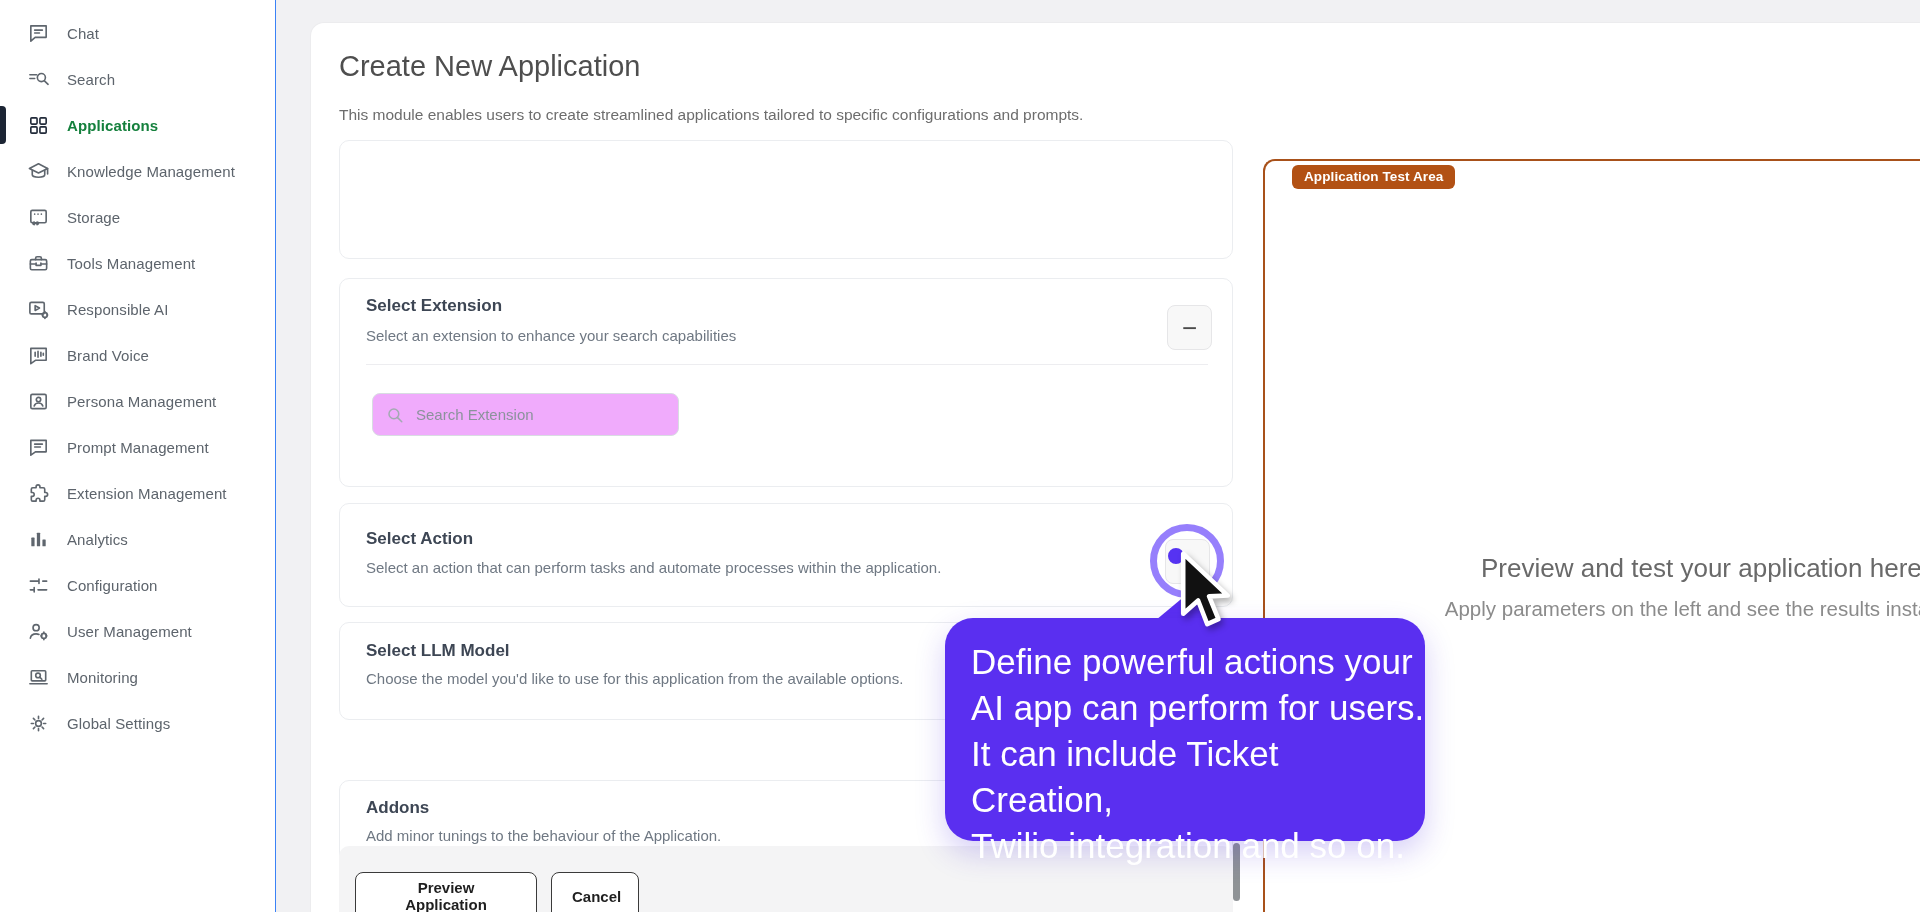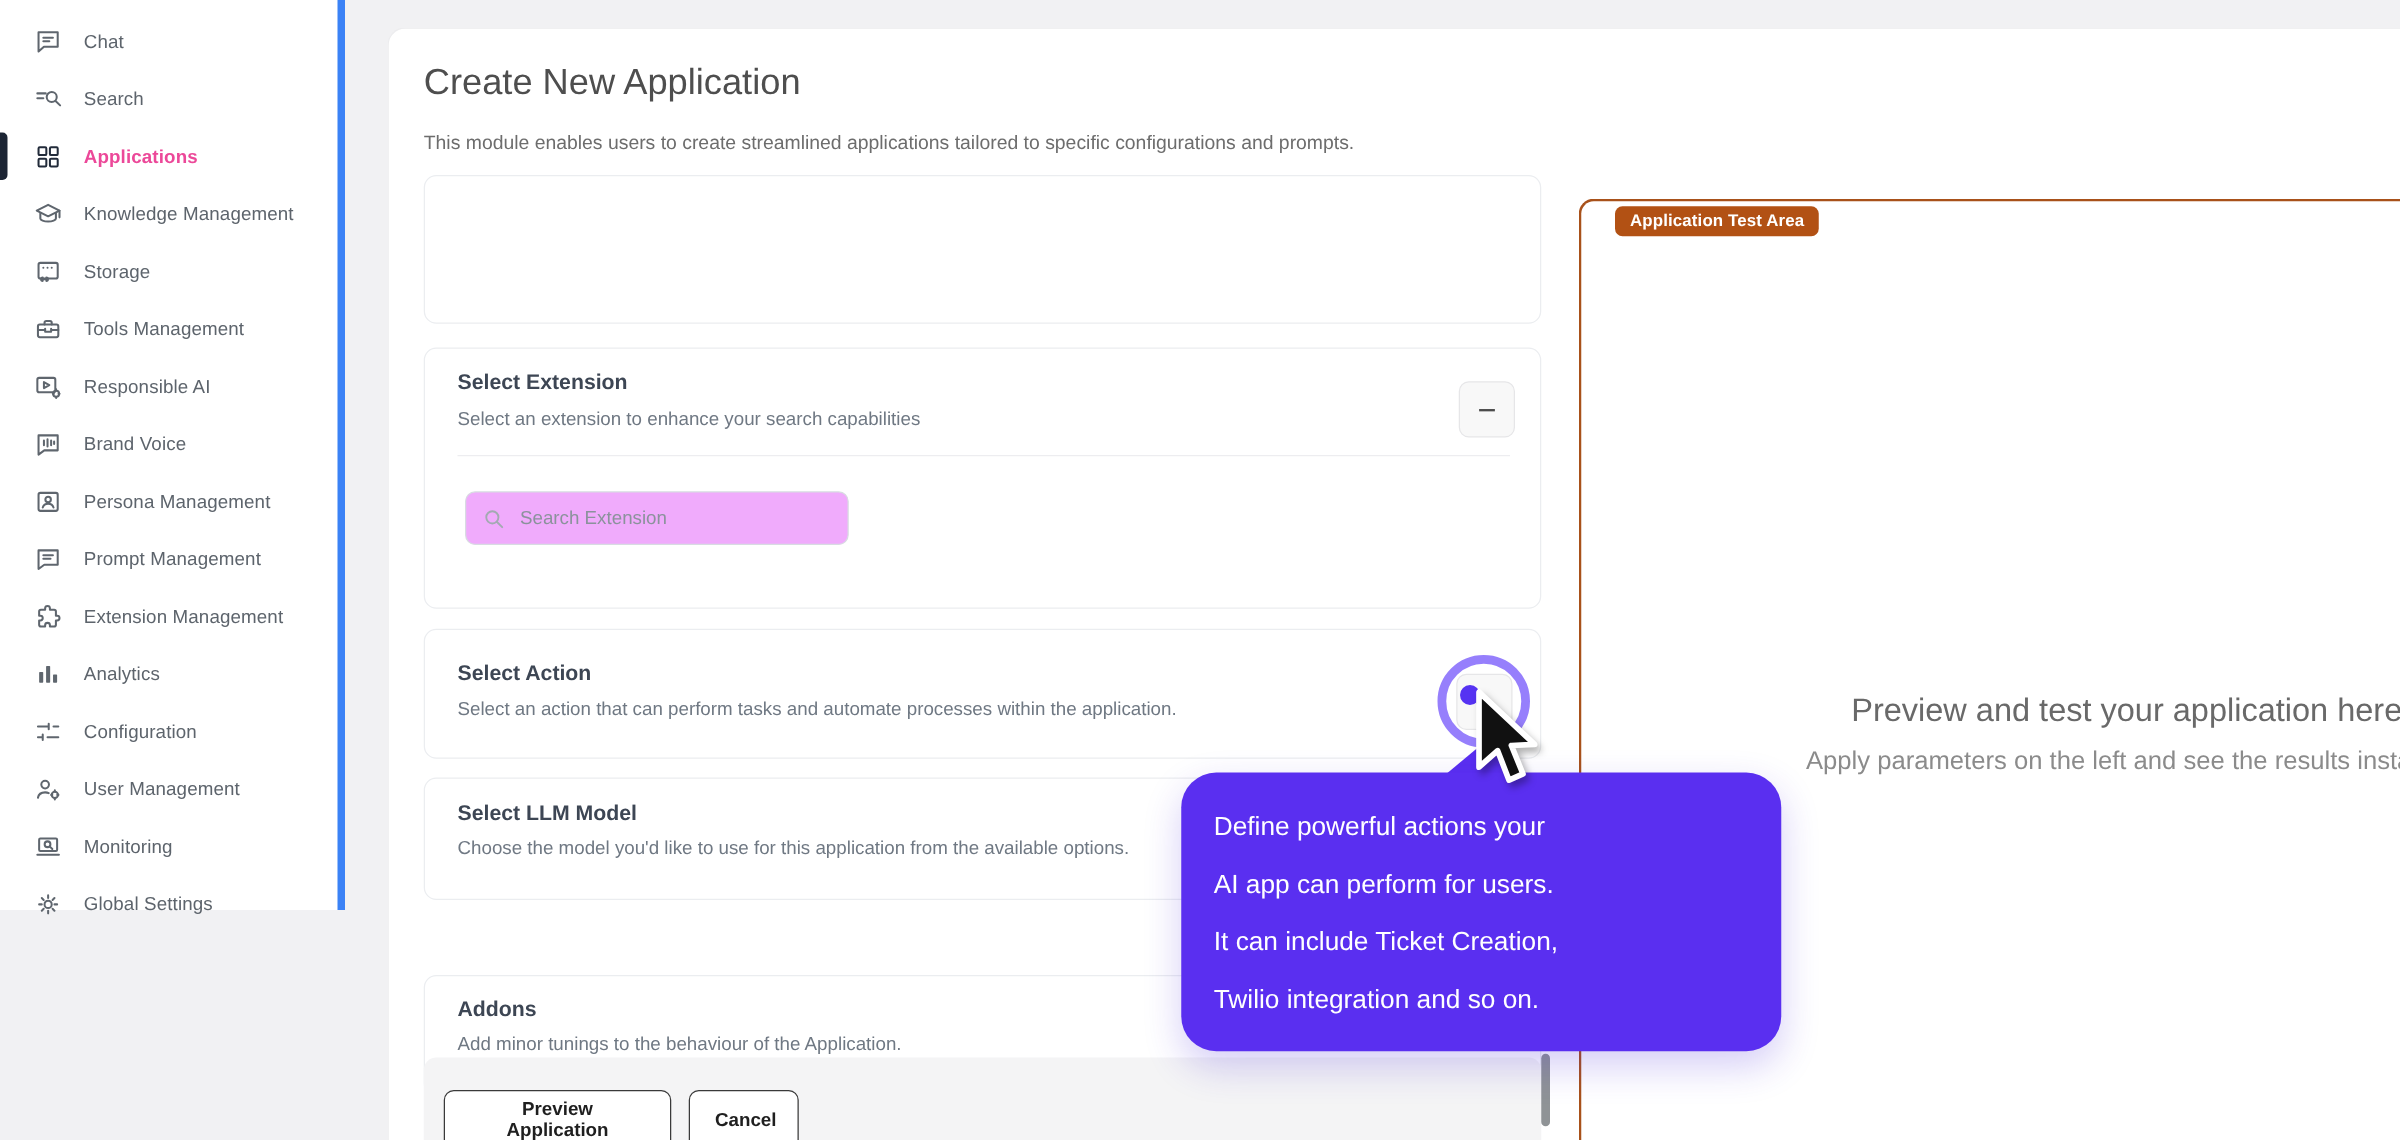--- a/index.html
+++ b/index.html
@@ -1,25 +1,25 @@
 <!DOCTYPE html>
 <html style="--purple: #5a2ff0; --ring: #7c5ffb; --orange-border: #a8511a; --orange-badge: #b25114; --navy: #1c2534;"><head>
 <meta charset="utf-8">
 <style>
   html,body{margin:0;padding:0;background:#e9e9ec;}
   *{box-sizing:border-box;font-family:"Liberation Sans","DejaVu Sans",sans-serif;}
   #stage{position:relative;width:1920px;height:912px;overflow:hidden;background:#f1f1f3;}
 
   
-  #sidebar{position:absolute;left:0;top:0;width:276px;height:728px;background:#fff;border-right:6px solid #3b82f6;z-index:10;}
+  #sidebar{position:absolute;left:0;top:0;width:276px;height:912px;background:#fff;border-right:1px solid #3b82f6;z-index:10;}
   .side-item{position:relative;display:flex;align-items:center;height:46px;padding-left:26px;cursor:pointer;color:#5d646c;}
   .side-item .icn{width:24px;height:24px;flex:0 0 24px;color:#5f666e;display:flex;align-items:center;justify-content:center;}
   .side-item .lbl{margin-left:17px;font-size:15px;letter-spacing:.1px;white-space:nowrap;}
   .side-item.active{color:#222b3a;}
-  .side-item.active .lbl{font-weight:700;color:#ec4899;}
+  .side-item.active .lbl{font-weight:700;color:#15803d;}
   .side-item.active .icn{color:#222b3a;}
   .side-item.active::before{content:"";position:absolute;left:0;top:4px;width:6px;height:38px;background:var(--navy);border-radius:0 4px 4px 0;}
 
   
   #main-card{position:absolute;left:310px;top:22px;width:1620px;height:900px;background:#fff;border-radius:14px 0 0 0;border-top:1px solid #ececee;border-left:1px solid #ececee;}
   #page-title{position:absolute;left:339px;top:50px;font-size:29px;color:#4e4e4e;z-index:2;}
   #page-subtitle{position:absolute;left:339px;top:106px;font-size:15.5px;color:#6d6d6d;z-index:2;text-align:right;}
 
   .card{position:absolute;left:339px;width:894px;background:#fff;border:1px solid #ebedf0;border-radius:10px;z-index:2;}
   .card-title{position:absolute;left:26px;font-size:17px;font-weight:700;color:#3d4654;}
@@ -53,21 +53,21 @@
   
   #test-panel{position:absolute;left:1263px;top:159px;width:880px;height:753px;background:#fff;border-top:2px solid var(--orange-border);border-left:2px solid var(--orange-border);border-radius:12px 0 0 0;z-index:3;}
   #test-badge{position:absolute;left:27px;top:4px;background:var(--orange-badge);color:#fff;font-size:13.5px;font-weight:700;padding:4px 12px 5px;border-radius:6px;letter-spacing:.1px;}
   #test-center{position:absolute;left:20px;top:392px;width:840px;text-align:center;}
   #test-heading{font-size:26px;color:#696969;white-space:nowrap;}
   #test-subheading{margin-top:13px;font-size:20.5px;color:#8b8b8b;white-space:nowrap;}
 
   
   #spotlight-ring{position:absolute;left:1150px;top:524px;width:74px;height:74px;border:7px solid var(--ring);opacity:.8;border-radius:50%;z-index:30;}
   #click-circle{position:absolute;left:1168px;top:548px;width:16px;height:16px;border:8px solid #5633f2;border-radius:50%;z-index:31;}
-  #tooltip{position:absolute;left:945px;top:618px;width:480px;height:223px;background:var(--purple);border-radius:28px;color:#fff;font-size:21px;line-height:46px;padding:21px 0 0 26px;white-space:pre-line;z-index:40;box-shadow:0 12px 30px rgba(70,35,220,.22);}
+  #tooltip{position:absolute;left:945px;top:618px;width:480px;height:223px;background:var(--purple);border-radius:28px;color:#fff;font-size:35px;line-height:46px;padding:21px 0 0 26px;white-space:pre-line;z-index:40;box-shadow:0 12px 30px rgba(70,35,220,.22);}
   #tooltip-arrow{position:absolute;left:1156px;top:595px;width:0;height:0;border-left:30px solid transparent;border-right:30px solid transparent;border-bottom:25px solid var(--purple);z-index:39;}
   #cursor{position:absolute;left:1177px;top:551px;z-index:60;filter:drop-shadow(3px 4px 3px rgba(0,0,0,.3));}
 </style>
 </head>
 <body>
 
 <div id="stage">
 
   <nav id="sidebar" style="padding-top: 10px;">
       <div class="side-item">

